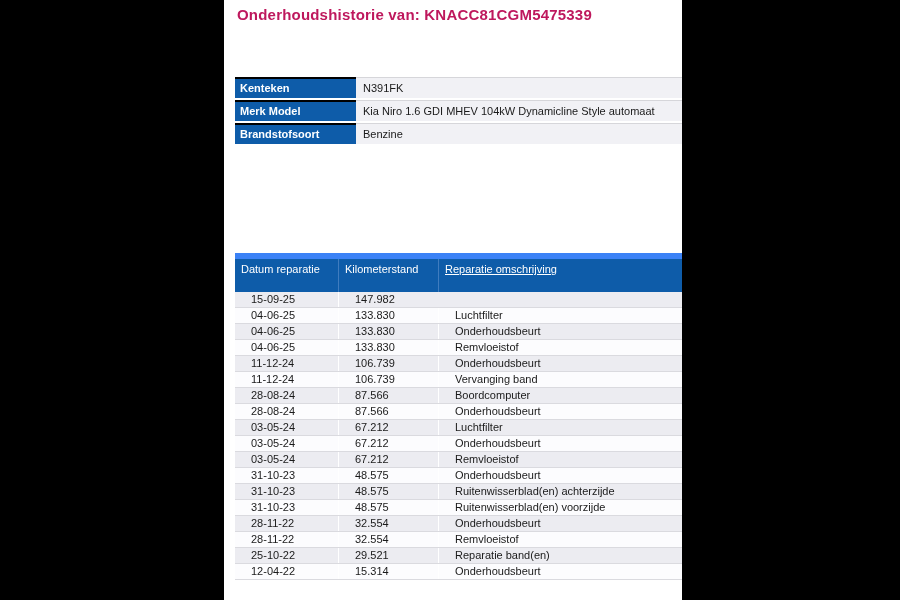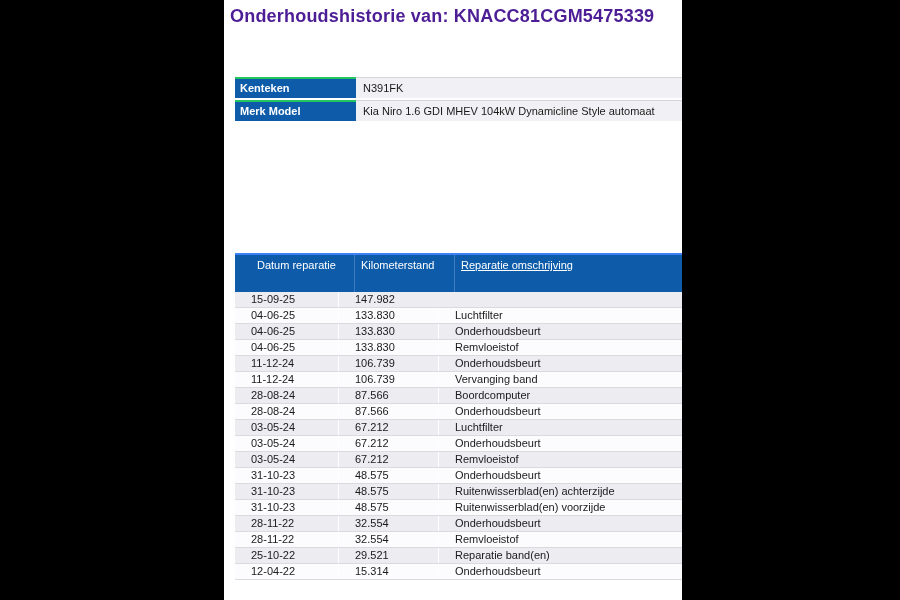--- a/index.html
+++ b/index.html
@@ -3,45 +3,45 @@
 <meta charset="utf-8">
 <style>
   * { margin:0; padding:0; box-sizing:border-box; }
   html,body { width:900px; height:600px; overflow:hidden; }
   body { background:#000; font-family:"Liberation Sans", sans-serif; position:relative; }
 
   .stage { position:absolute; inset:0; width:900px; height:600px; background:#000; }
   .page  { position:absolute; left:224px; top:0; width:458px; height:600px; background:#fff; }
 
   .doc-title {
-    position:absolute; left:6px; top:6px;
-    font-size:18px; font-weight:bold; color:#4c1d95;
+    position:absolute; left:13px; top:6px;
+    font-size:15px; font-weight:bold; color:#be185d;
     letter-spacing:0.2px; white-space:nowrap;
   }
 
   
   .info-table { position:absolute; left:11px; top:77px; right:0; }
   .info-row { display:flex; height:21px; margin-bottom:2px; }
   .info-label {
     width:121px; flex:0 0 121px;
-    background:#0E5CA9; border-top:2px solid #22c55e;
+    background:#0E5CA9; border-top:2px solid #000000;
     color:#fff; font-weight:bold; font-size:11px;
     padding:3px 0 0 5px; overflow:hidden; white-space:nowrap;
   }
   .info-value {
     flex:1; background:#F1F1F5; border-top:1px solid #D6D6DA;
     color:#1a1a1a; font-size:11px;
     padding:4px 0 0 7px; overflow:hidden; white-space:nowrap;
   }
 
   
   .maint-table { position:absolute; left:11px; top:253px; right:0; }
   .maint-header {
     display:flex; height:39px;
-    background:#0E5CA9; border-top:2px solid #3b82f6;padding-left:16px;
+    background:#0E5CA9; border-top:6px solid #3b82f6;
   }
   .maint-header .hcell {
     color:#fff; font-size:11px; padding:4px 0 0 6px;
     overflow:hidden; white-space:nowrap;
     border-right:1px solid #3F7CBF;
   }
   .maint-header .hcell:last-child { border-right:none;text-decoration:underline; }
 
   .maint-row { display:flex; height:16px; border-bottom:1px solid #DADADF; }
   .maint-row.odd  { background:#ECECF1; }
@@ -66,20 +66,24 @@
     <div class="doc-title">Onderhoudshistorie van: KNACC81CGM5475339</div>
 
     <div class="info-table">
         <div class="info-row">
           <div class="info-label">Kenteken</div>
           <div class="info-value">N391FK</div>
         </div>
         <div class="info-row">
           <div class="info-label">Merk Model</div>
           <div class="info-value">Kia Niro 1.6 GDI MHEV 104kW Dynamicline Style automaat</div>
+        </div>
+        <div class="info-row">
+          <div class="info-label">Brandstofsoort</div>
+          <div class="info-value">Benzine</div>
         </div>
       </div>
 
     <div class="maint-table">
       <div class="maint-header">
           <div class="hcell col-0">Datum reparatie</div>
           <div class="hcell col-1">Kilometerstand</div>
           <div class="hcell col-2">Reparatie omschrijving</div>
         </div>
       <div>

